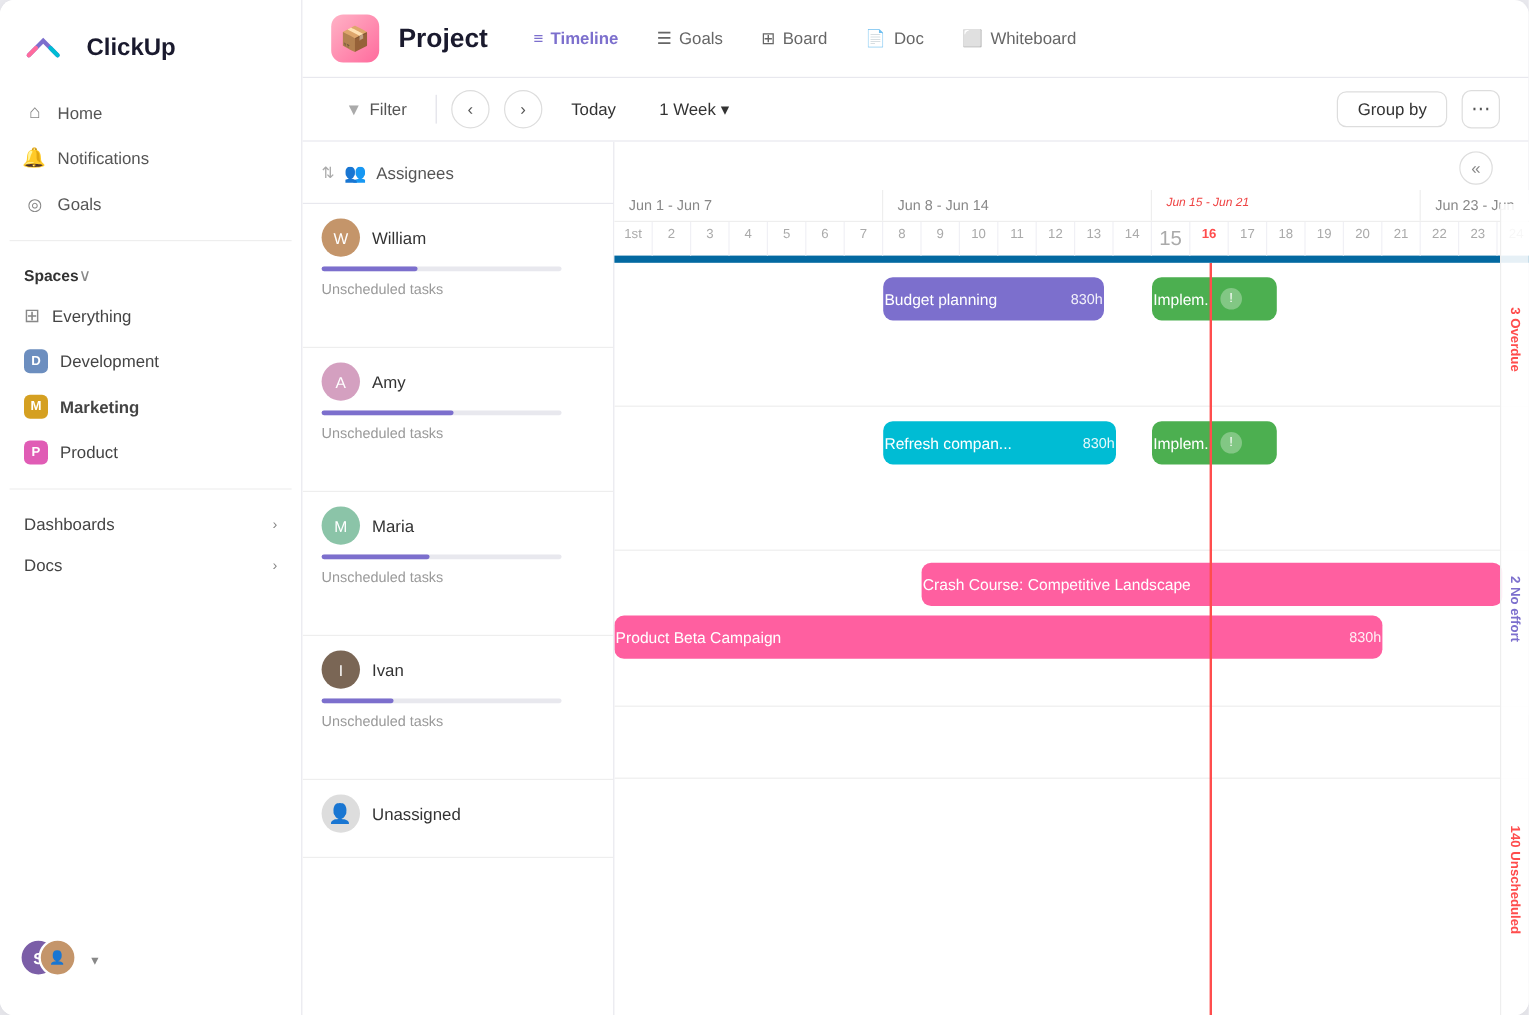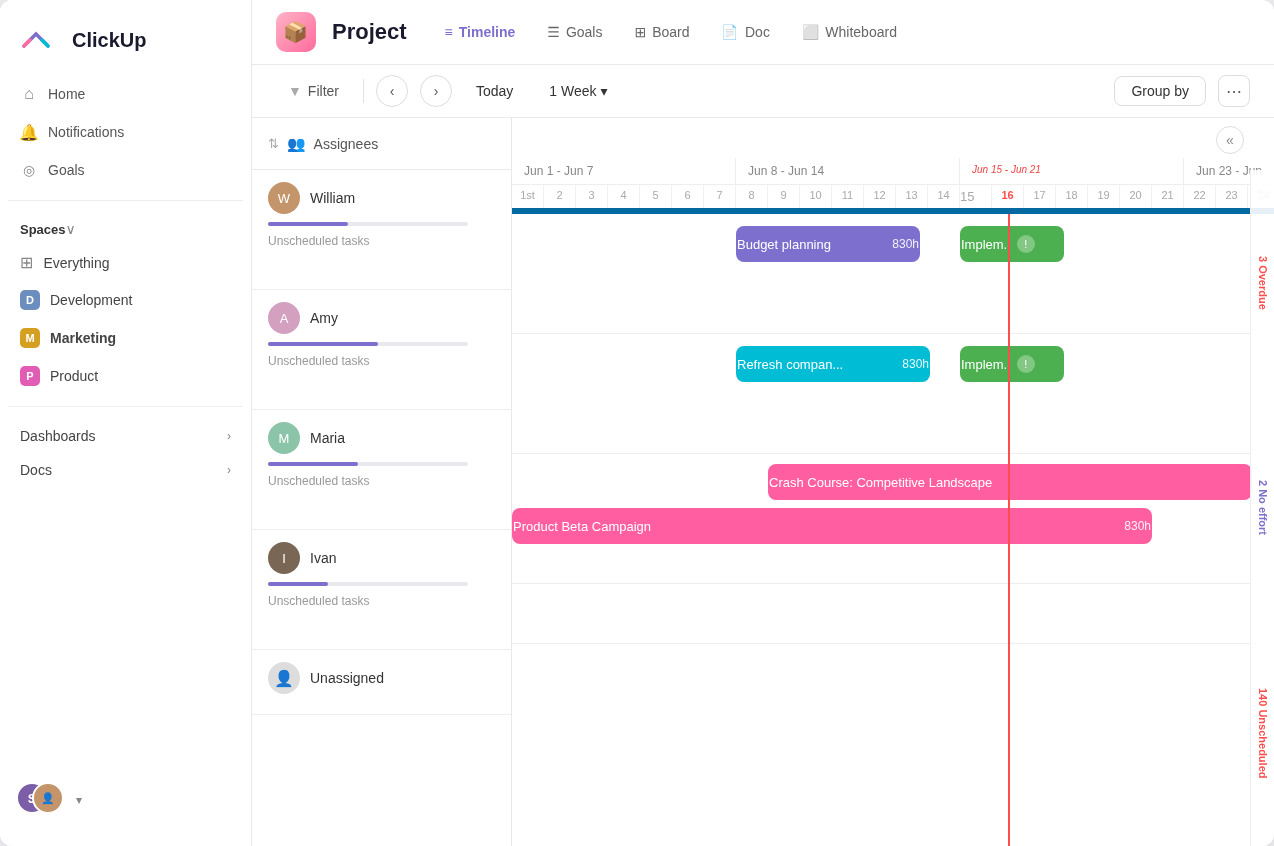--- a/index.html
+++ b/index.html
@@ -271,21 +271,21 @@
             <div style="width:32px;text-align:center;padding:4px 0;font-size:11px;color:#aaa;border-right:1px solid #f0f0f5;flex-shrink:0;">5</div>
             <div style="width:32px;text-align:center;padding:4px 0;font-size:11px;color:#aaa;border-right:1px solid #f0f0f5;flex-shrink:0;">6</div>
             <div style="width:32px;text-align:center;padding:4px 0;font-size:11px;color:#aaa;border-right:1px solid #f0f0f5;flex-shrink:0;">7</div>
             <div style="width:32px;text-align:center;padding:4px 0;font-size:11px;color:#aaa;border-right:1px solid #f0f0f5;flex-shrink:0;">8</div>
             <div style="width:32px;text-align:center;padding:4px 0;font-size:11px;color:#aaa;border-right:1px solid #f0f0f5;flex-shrink:0;">9</div>
             <div style="width:32px;text-align:center;padding:4px 0;font-size:11px;color:#aaa;border-right:1px solid #f0f0f5;flex-shrink:0;">10</div>
             <div style="width:32px;text-align:center;padding:4px 0;font-size:11px;color:#aaa;border-right:1px solid #f0f0f5;flex-shrink:0;">11</div>
             <div style="width:32px;text-align:center;padding:4px 0;font-size:11px;color:#aaa;border-right:1px solid #f0f0f5;flex-shrink:0;">12</div>
             <div style="width:32px;text-align:center;padding:4px 0;font-size:11px;color:#aaa;border-right:1px solid #f0f0f5;flex-shrink:0;">13</div>
             <div style="width:32px;text-align:center;padding:4px 0;font-size:11px;color:#aaa;border-right:1px solid #f0f0f5;flex-shrink:0;">14</div>
-            <div style="width:32px;text-align:left;padding:4px 0;font-size:13px;color:#aaa;border-right:1px solid #f0f0f5;flex-shrink:0;">15</div>
+            <div style="width:32px;text-align:center;padding:4px 0;font-size:17px;color:#aaa;border-right:1px solid #f0f0f5;flex-shrink:0;">15</div>
             <div style="width:32px;text-align:center;padding:4px 0;font-size:11px;color:#ff4d4d;font-weight:700;border-right:1px solid #f0f0f5;flex-shrink:0;">16</div>
             <div style="width:32px;text-align:center;padding:4px 0;font-size:11px;color:#aaa;border-right:1px solid #f0f0f5;flex-shrink:0;">17</div>
             <div style="width:32px;text-align:center;padding:4px 0;font-size:11px;color:#aaa;border-right:1px solid #f0f0f5;flex-shrink:0;">18</div>
             <div style="width:32px;text-align:center;padding:4px 0;font-size:11px;color:#aaa;border-right:1px solid #f0f0f5;flex-shrink:0;">19</div>
             <div style="width:32px;text-align:center;padding:4px 0;font-size:11px;color:#aaa;border-right:1px solid #f0f0f5;flex-shrink:0;">20</div>
             <div style="width:32px;text-align:center;padding:4px 0;font-size:11px;color:#aaa;border-right:1px solid #f0f0f5;flex-shrink:0;">21</div>
             <div style="width:32px;text-align:center;padding:4px 0;font-size:11px;color:#aaa;border-right:1px solid #f0f0f5;flex-shrink:0;">22</div>
             <div style="width:32px;text-align:center;padding:4px 0;font-size:11px;color:#aaa;border-right:1px solid #f0f0f5;flex-shrink:0;">23</div>
             <div style="width:32px;text-align:center;padding:4px 0;font-size:11px;color:#aaa;border-right:1px solid #f0f0f5;flex-shrink:0;">24</div>
 

